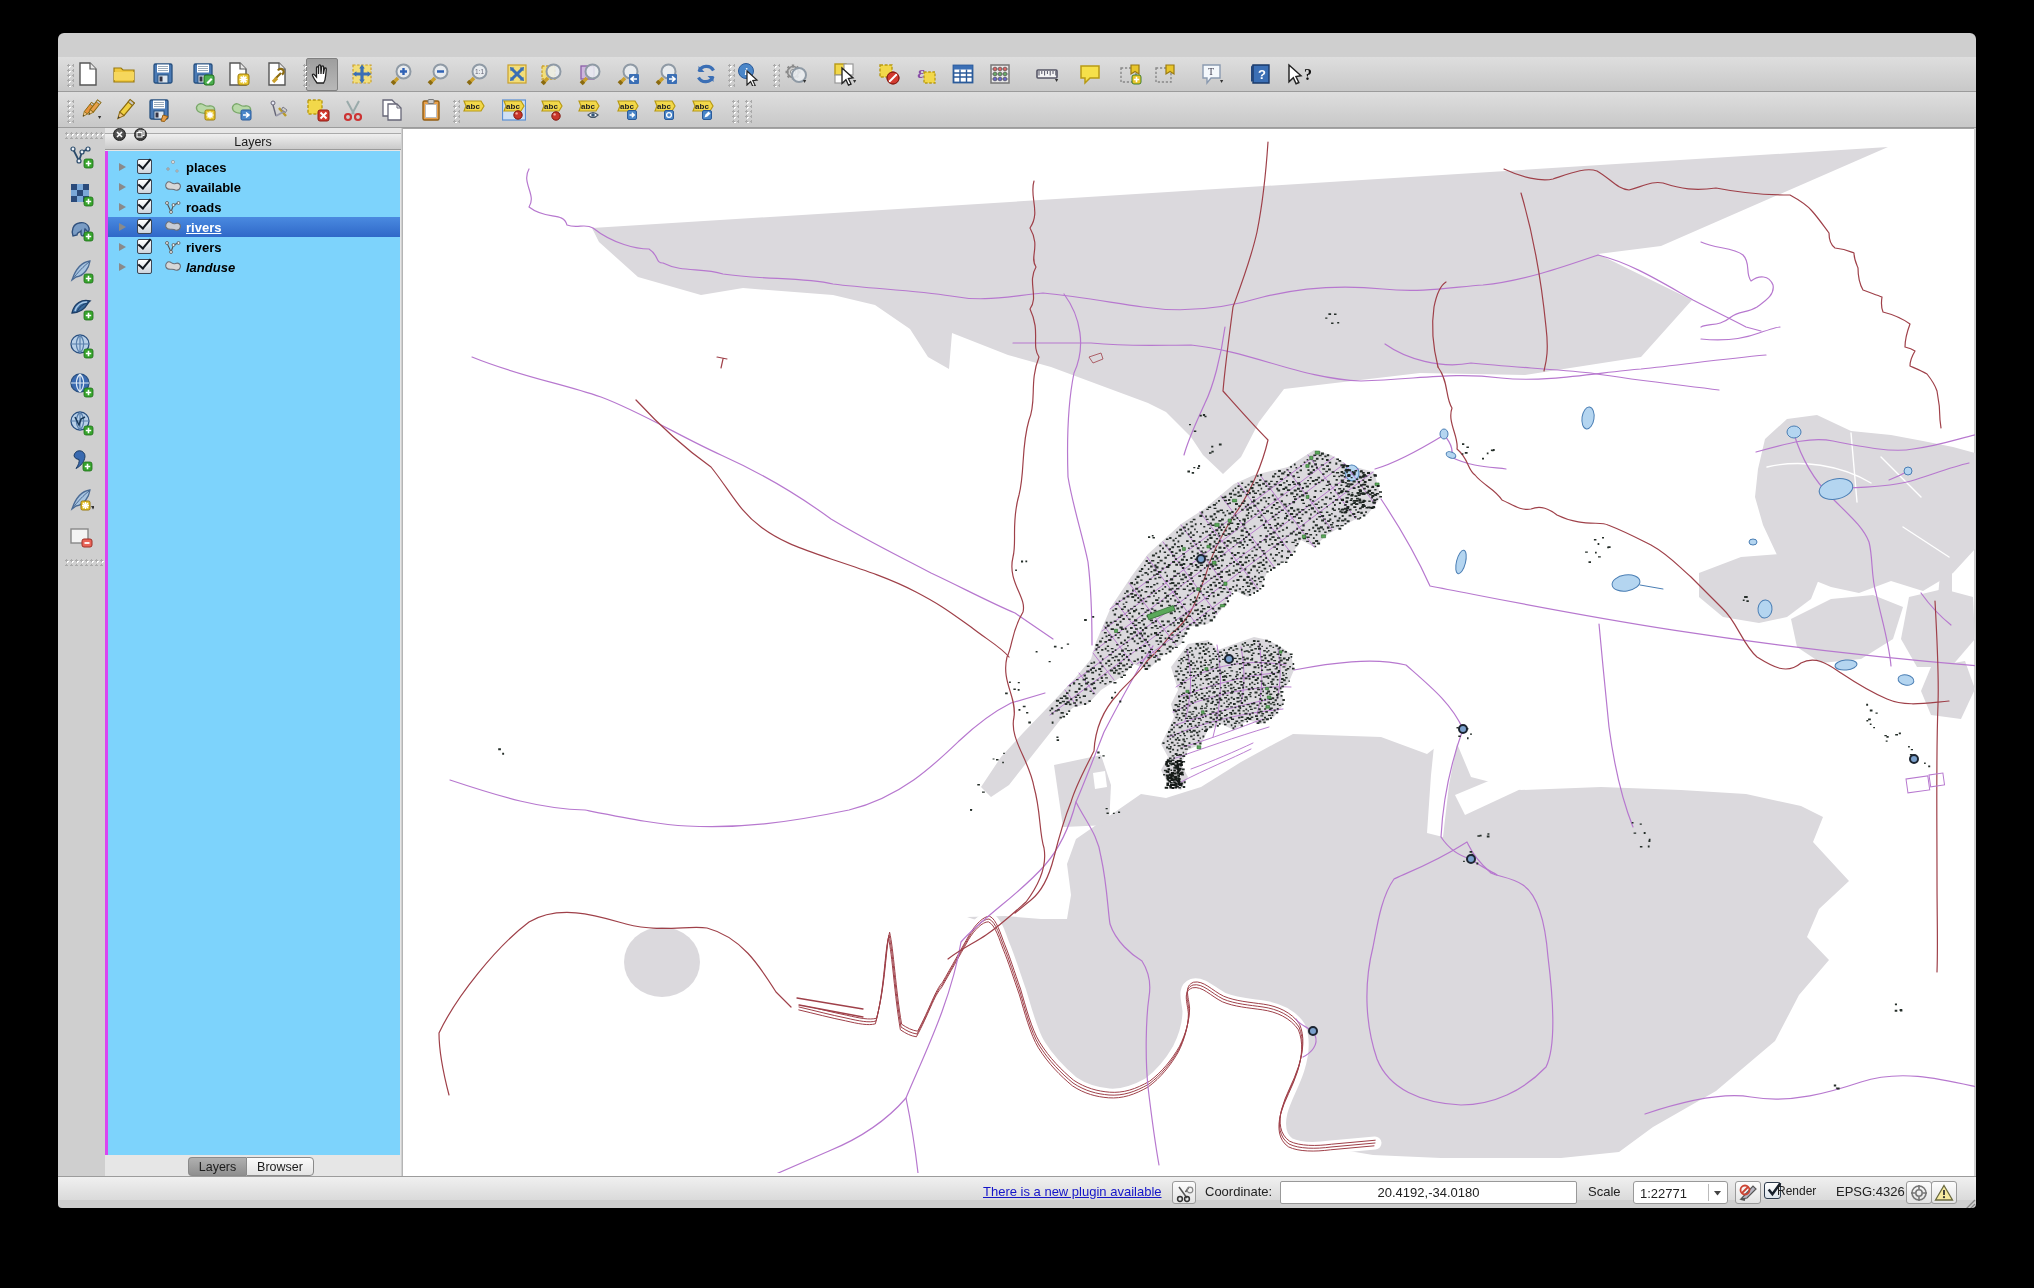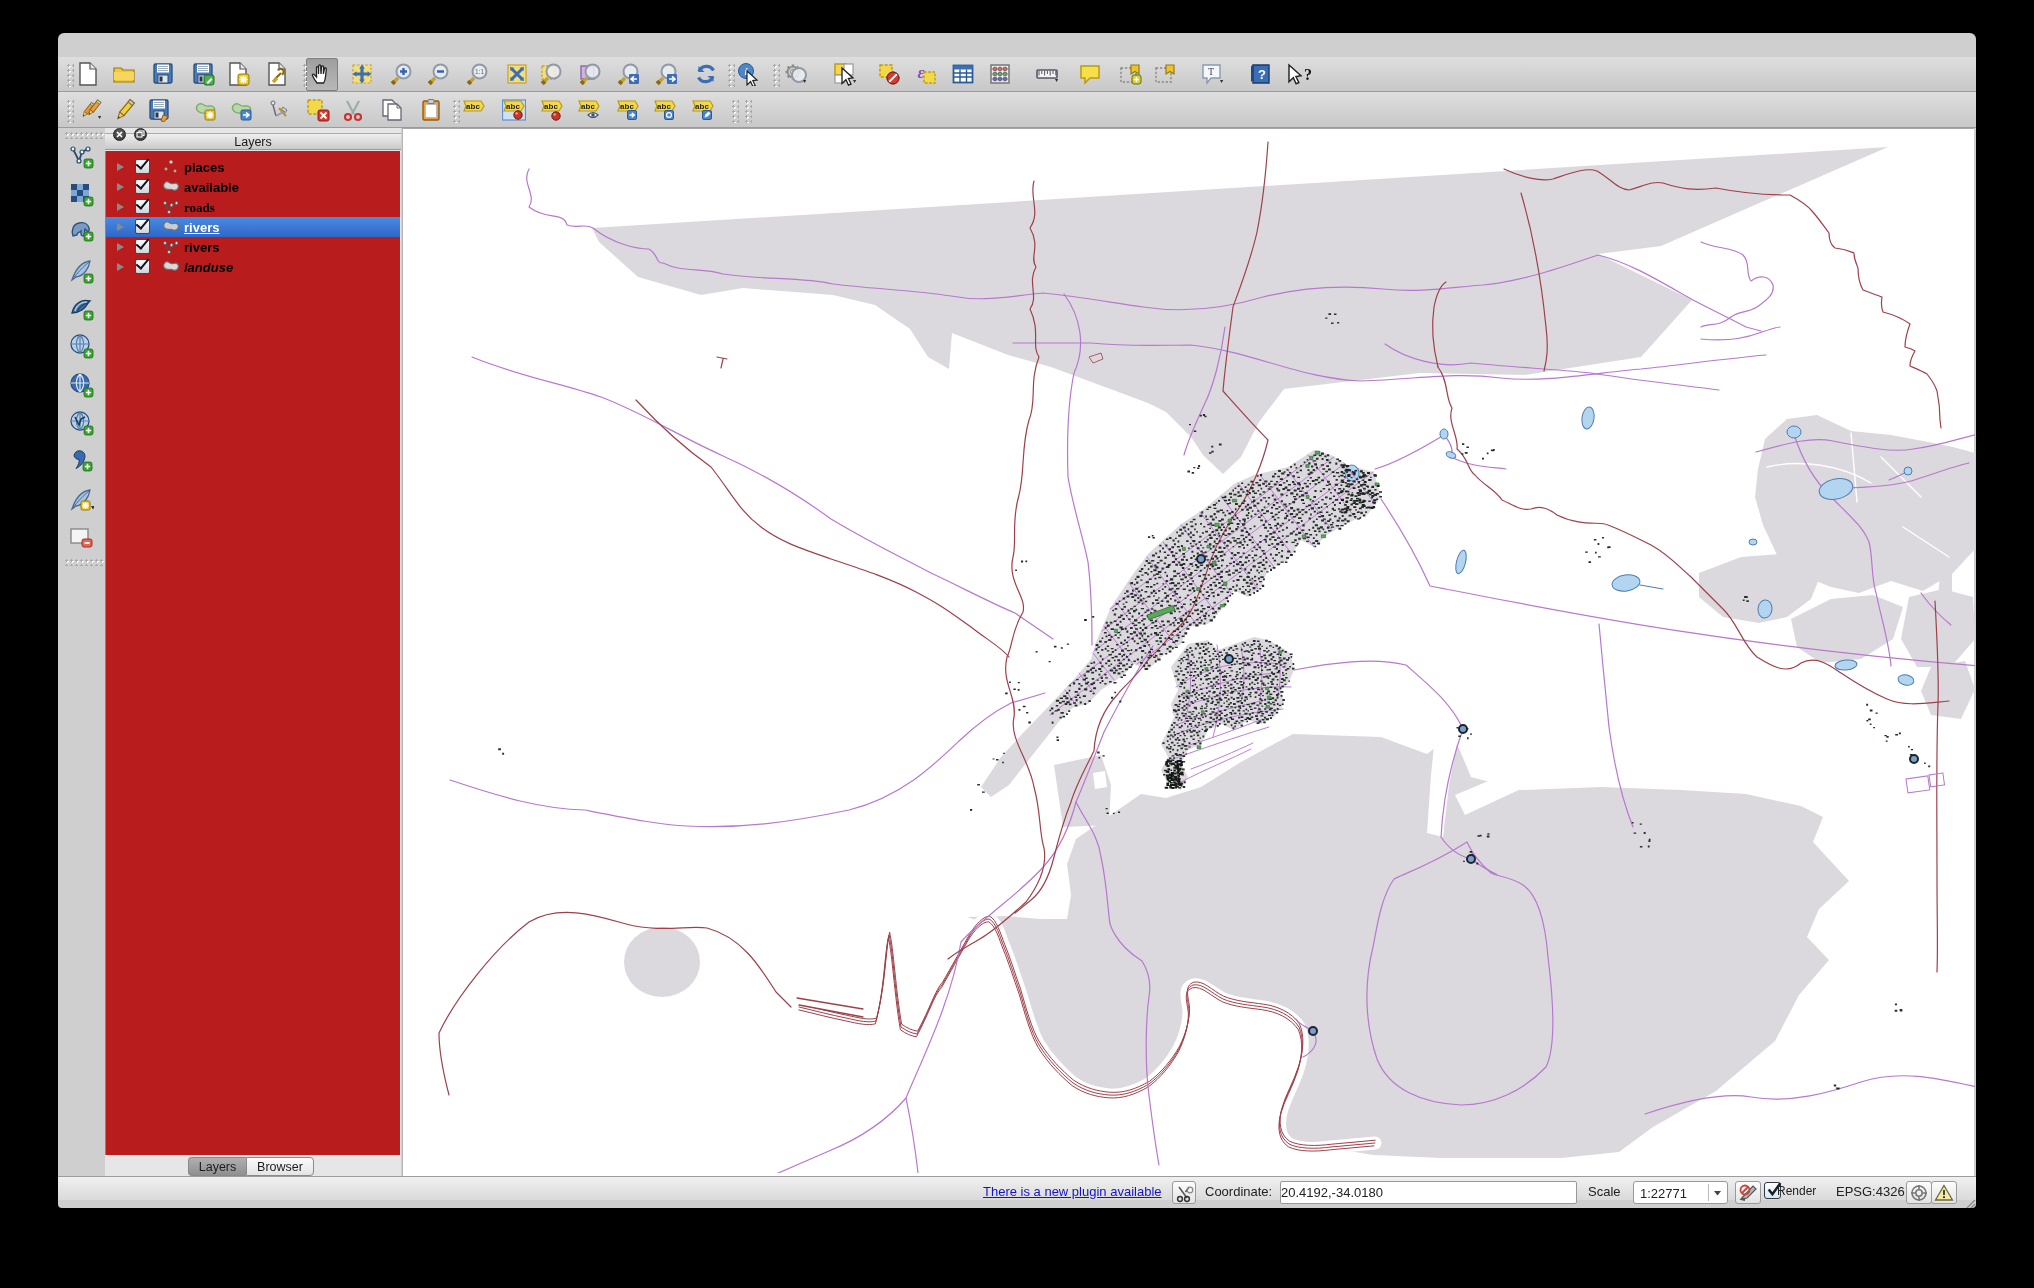--- a/index.html
+++ b/index.html
@@ -8,21 +8,21 @@
 .titlebar{position:absolute;left:0;top:0;width:100%;height:24px;
  background:linear-gradient(#eeeeee,#d2d2d2 70%,#c4c4c4);border-bottom:1px solid #6f6f6f;border-radius:6px 6px 0 0}
 .tl{position:absolute;top:5.5px;width:13px;height:13px;border-radius:50%;
  background:radial-gradient(circle at 50% 30%,#fdfdfd,#b9b9b9 55%,#8d8d8d);border:1px solid #777}
 .title{position:absolute;top:4px;width:100%;text-align:center;font-size:13px;color:#3c3c3c}
 .tbar{position:absolute;left:0;width:100%;background:linear-gradient(#dedede,#c8c8c8);border-bottom:1px solid #9b9b9b}
 .grip{position:absolute;width:8px;background-image:radial-gradient(circle,#aaa 1.2px,transparent 1.4px),radial-gradient(circle,#fff 1.2px,transparent 1.4px);background-size:5px 5px;background-position:0 0,1px 1px;background-repeat:repeat}
 .dock{position:absolute;left:47px;top:95px;width:296px;height:1048px;background:#e6e6e6}
 .dockhead{position:absolute;left:0;top:5px;width:100%;height:17px;background:linear-gradient(#efefef,#cacaca);border-top:1px solid #aaa;border-bottom:1px solid #9a9a9a}
 .dockbtn{position:absolute;top:-6px;width:13px;height:13px;border-radius:50%;background:radial-gradient(circle at 50% 35%,#6a6a6a,#2e2e2e);color:#fff;border:1px solid #222}
-.layerlist{position:absolute;left:0px;top:23px;width:295px;height:1004px;background:#b91c1c;border-left:1px solid #d946ef}
+.layerlist{position:absolute;left:0px;top:23px;width:295px;height:1004px;background:#7dd3fc;border-left:3px solid #d946ef}
 .lrow{position:absolute;left:0;width:100%;height:20px;font-size:13px;font-weight:bold;color:#000}
 .exp{position:absolute;left:11px;top:6px;width:0;height:0;border-left:7px solid #8a8a8a;border-top:4.5px solid transparent;border-bottom:4.5px solid transparent}
 .cb{position:absolute;left:29px;top:2px;width:15px;height:15px;border:1.5px solid #3c4654;border-radius:2px;background:linear-gradient(#fefefe,#cdd4dc)}
 .cb:after{content:"";position:absolute;left:3px;top:-4px;width:5px;height:11px;border:solid #10151c;border-width:0 2.5px 2.5px 0;transform:rotate(40deg)}
 .lname{position:absolute;left:78px;top:3px}
 .tab{position:absolute;top:1124px;height:19px;font-size:12.5px;text-align:center;border:1px solid #8a8a8a;color:#1c1c1c;padding-top:2px}
 .sbar{position:absolute;left:0;top:1143px;width:100%;height:24px;background:linear-gradient(#f0f0f0,#dadada);border-top:1px solid #9c9c9c;font-size:13px;color:#222}
 .sbtn{position:absolute;top:4px;height:23px;border:1px solid #9a9a9a;border-radius:3px;background:linear-gradient(#fdfdfd,#e3e3e3)}
 .canvas{position:absolute;left:344px;top:95px;width:1572px;height:1048px;background:#fff;border-top:1px solid #a5a5a5;border-left:1px solid #b5b5b5}
 </style></head><body>
@@ -456,21 +456,21 @@
           <div class="lname" style="">places</div>
         </div>
         <div class="lrow" style="top:26px;">
           <div class="exp"></div>
           <div class="cb"></div>
           <svg style="position:absolute;left:57px;top:2px;" width="16" height="16" viewBox="0 0 16 16">
             <path d="M1 8c-1-3 1.5-6 4-5 2 .8 3 2.5 5.5 1.5 3-1.2 6 1 4.5 4.5-1 2.5-4 2.6-6 1.6-2.5-1.2-6.5 1.4-8-2.6z" fill="#d8d8d8" stroke="#6a6f78" stroke-width="1.1"></path>
           </svg>
           <div class="lname" style="">available</div>
         </div>
-        <div class="lrow" style="top:46px;font-family:Liberation Serif, serif;">
+        <div class="lrow" style="top:46px;">
           <div class="exp"></div>
           <div class="cb"></div>
           <svg style="position:absolute;left:57px;top:2px;" width="16" height="16" viewBox="0 0 16 16">
             <path d="M2 4l4 9 2.5-7 5-2" fill="none" stroke="#555" stroke-width="1.1"></path>
             <circle cx="2" cy="4" r="1.5" fill="#eee" stroke="#555" stroke-width=".8"></circle>
             <circle cx="6" cy="13" r="1.5" fill="#eee" stroke="#555" stroke-width=".8"></circle>
             <circle cx="8.5" cy="6" r="1.5" fill="#eee" stroke="#555" stroke-width=".8"></circle>
             <circle cx="13.5" cy="4" r="1.5" fill="#eee" stroke="#555" stroke-width=".8"></circle>
           </svg>
           <div class="lname" style="">roads</div>
@@ -640,21 +640,21 @@
       <div style="position:absolute;left:925px;top:7px;color:#1414c8;text-decoration:underline;font-size:13px">There is a new plugin available</div>
       <div class="sbtn" style="left:1114px;width:24px">
         <svg style="position:absolute;left:1px;top:1px;" width="20" height="20" viewBox="0 0 20 20">
           <path d="M5 4l8 11M15 4l-3.5 5" stroke="#555" stroke-width="1.5" fill="none"></path>
           <circle cx="6" cy="16" r="2.4" fill="none" stroke="#333" stroke-width="1.5"></circle>
           <circle cx="13" cy="16" r="2.4" fill="none" stroke="#333" stroke-width="1.5"></circle>
           <circle cx="16" cy="7" r="2.8" fill="none" stroke="#888" stroke-width="1.2"></circle>
         </svg>
       </div>
       <div style="position:absolute;left:1147px;top:7px;font-size:13px">Coordinate:</div>
-      <div style="position:absolute;left:1222px;top:4px;width:297px;height:23px;background:#fff;border:1px solid #999;border-radius:2px;font-size:13px;padding-top:3px">20.4192,-34.0180</div>
+      <div style="position:absolute;left:1222px;top:4px;width:297px;height:23px;background:#fff;border:1px solid #999;border-radius:2px;text-align:center;font-size:13px;padding-top:3px">20.4192,-34.0180</div>
       <div style="position:absolute;left:1530px;top:7px;font-size:13px">Scale</div>
       <div style="position:absolute;left:1575px;top:4px;width:95px;height:23px;background:#fff;border:1px solid #999;border-radius:3px;font-size:13px;padding:4px 0 0 6px">1:22771<span style="position:absolute;right:2px;top:2px;width:17px;height:17px;border-left:1px solid #bbb"><svg width="17" height="17" viewBox="0 0 17 17">
             <path d="M5 7h7l-3.5 4.5z" fill="#444"></path>
           </svg></span></div>
       <div class="sbtn" style="left:1677px;width:26px">
         <svg style="position:absolute;left:2px;top:1px;" width="20" height="20" viewBox="0 0 20 20">
           <path d="M3 16L15 3l3 3-9 9z" fill="#b8b8c4" stroke="#555" stroke-width="1.2"></path>
           <path d="M3 16l4 1" stroke="#555" stroke-width="2"></path>
           <circle cx="7" cy="7" r="4.5" fill="none" stroke="#c43" stroke-width="1.8"></circle>
           <path d="M4 10l6-6" stroke="#c43" stroke-width="1.8"></path>

